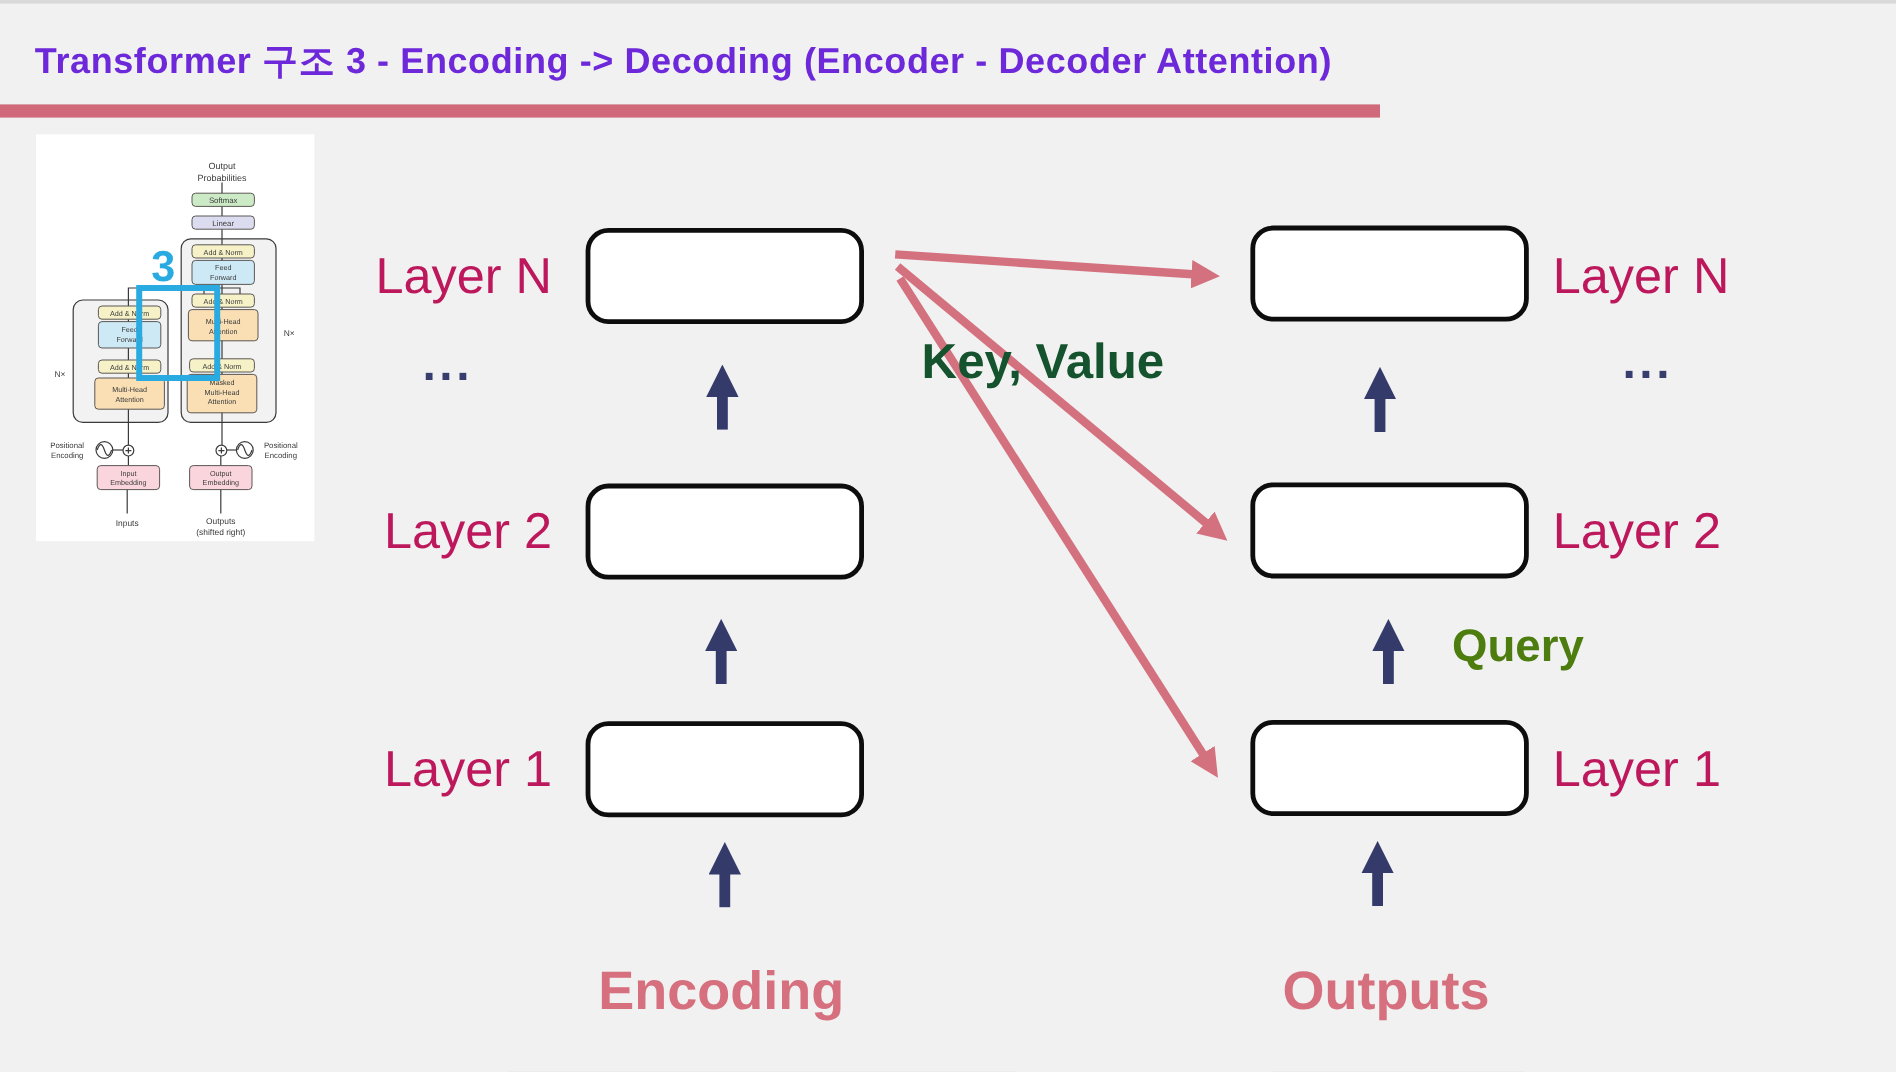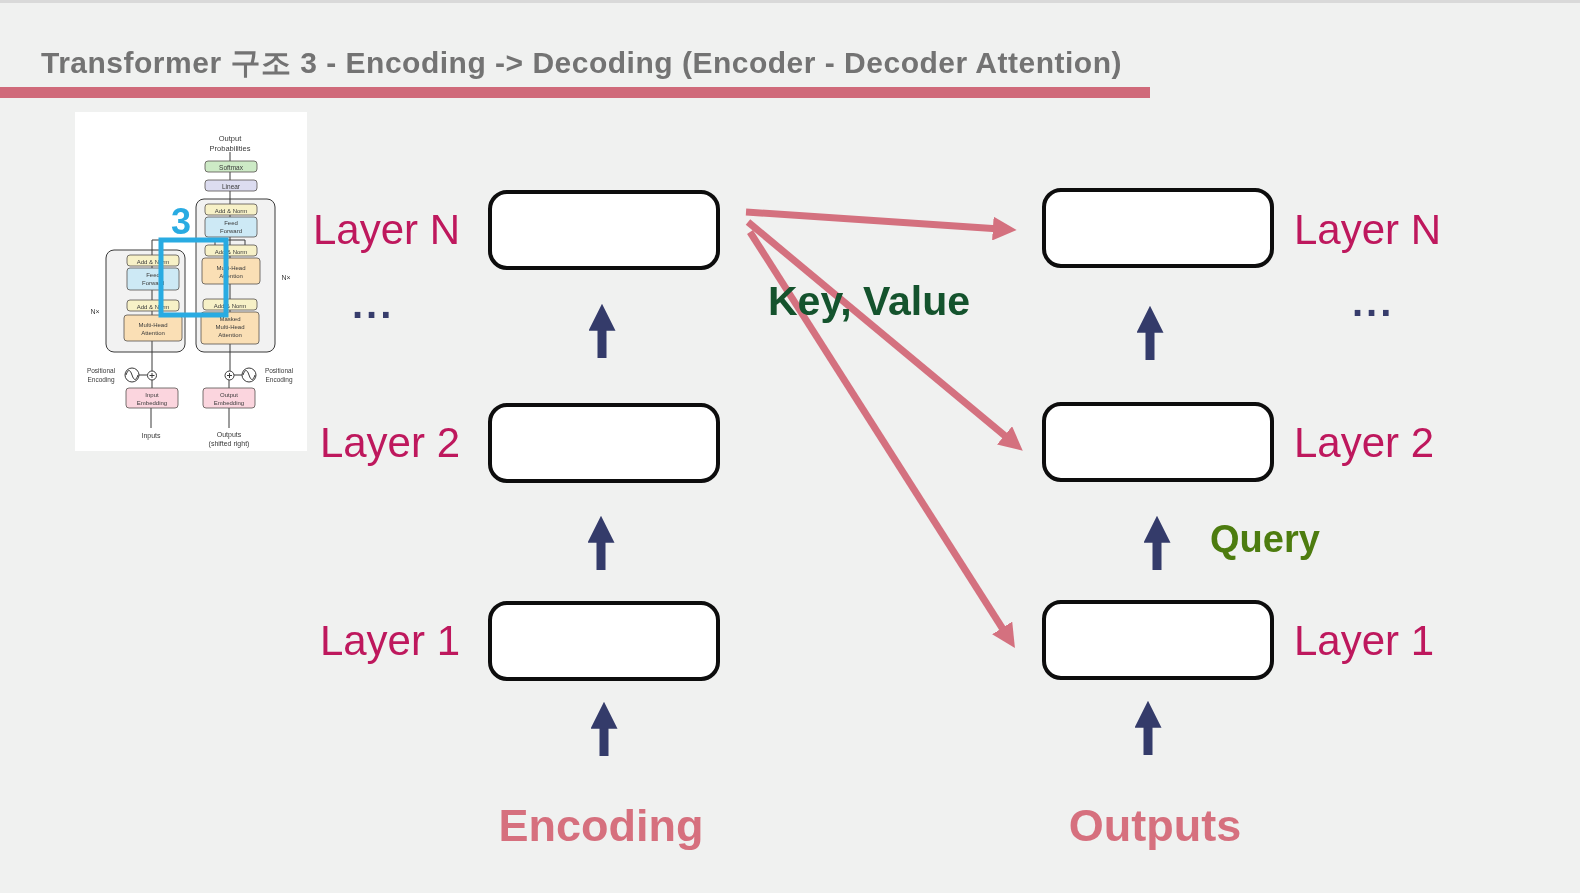--- a/index.html
+++ b/index.html
@@ -3,26 +3,26 @@
 <meta charset="utf-8">
 <style>
   html,body{margin:0;padding:0;background:#e8e8e8;}
   .stage{
     position:relative;width:1580px;height:893px;
     background:#f0f1f0;overflow:hidden;
     font-family:"Liberation Sans",sans-serif;
   }
   .top-rule{position:absolute;left:0;top:0;width:1580px;height:3px;background:#d9d9d9;}
   .slide-title{
-    position:absolute;left:25px;top:27px;margin:16px;
-    font-size:30px;font-weight:800;letter-spacing:.5px;color:#737373;white-space:nowrap;
+    position:absolute;left:25px;top:27px;margin:4px;
+    font-size:30px;font-weight:800;letter-spacing:.5px;color:#6d28d9;white-space:nowrap;
   }
   .title-underline{position:absolute;left:0;top:87px;width:1150px;height:11px;background:#d06a7a;}
   .thumb{
-    position:absolute;left:30px;top:112px;width:232px;height:339px;background:#ffffff;margin-left:45px;
+    position:absolute;left:30px;top:112px;width:232px;height:339px;background:#ffffff;
   }
   .thumb svg{display:block;width:232px;height:339px;}
   .overlay{position:absolute;left:0;top:0;width:1580px;height:893px;pointer-events:none;}
   .lbox{
     position:absolute;width:224px;height:72px;background:#ffffff;
     border:4px solid #0d0d0d;border-radius:19px;
   }
   .llabel{
     position:absolute;font-size:42px;font-weight:400;color:#be185d;white-space:nowrap;
   }

